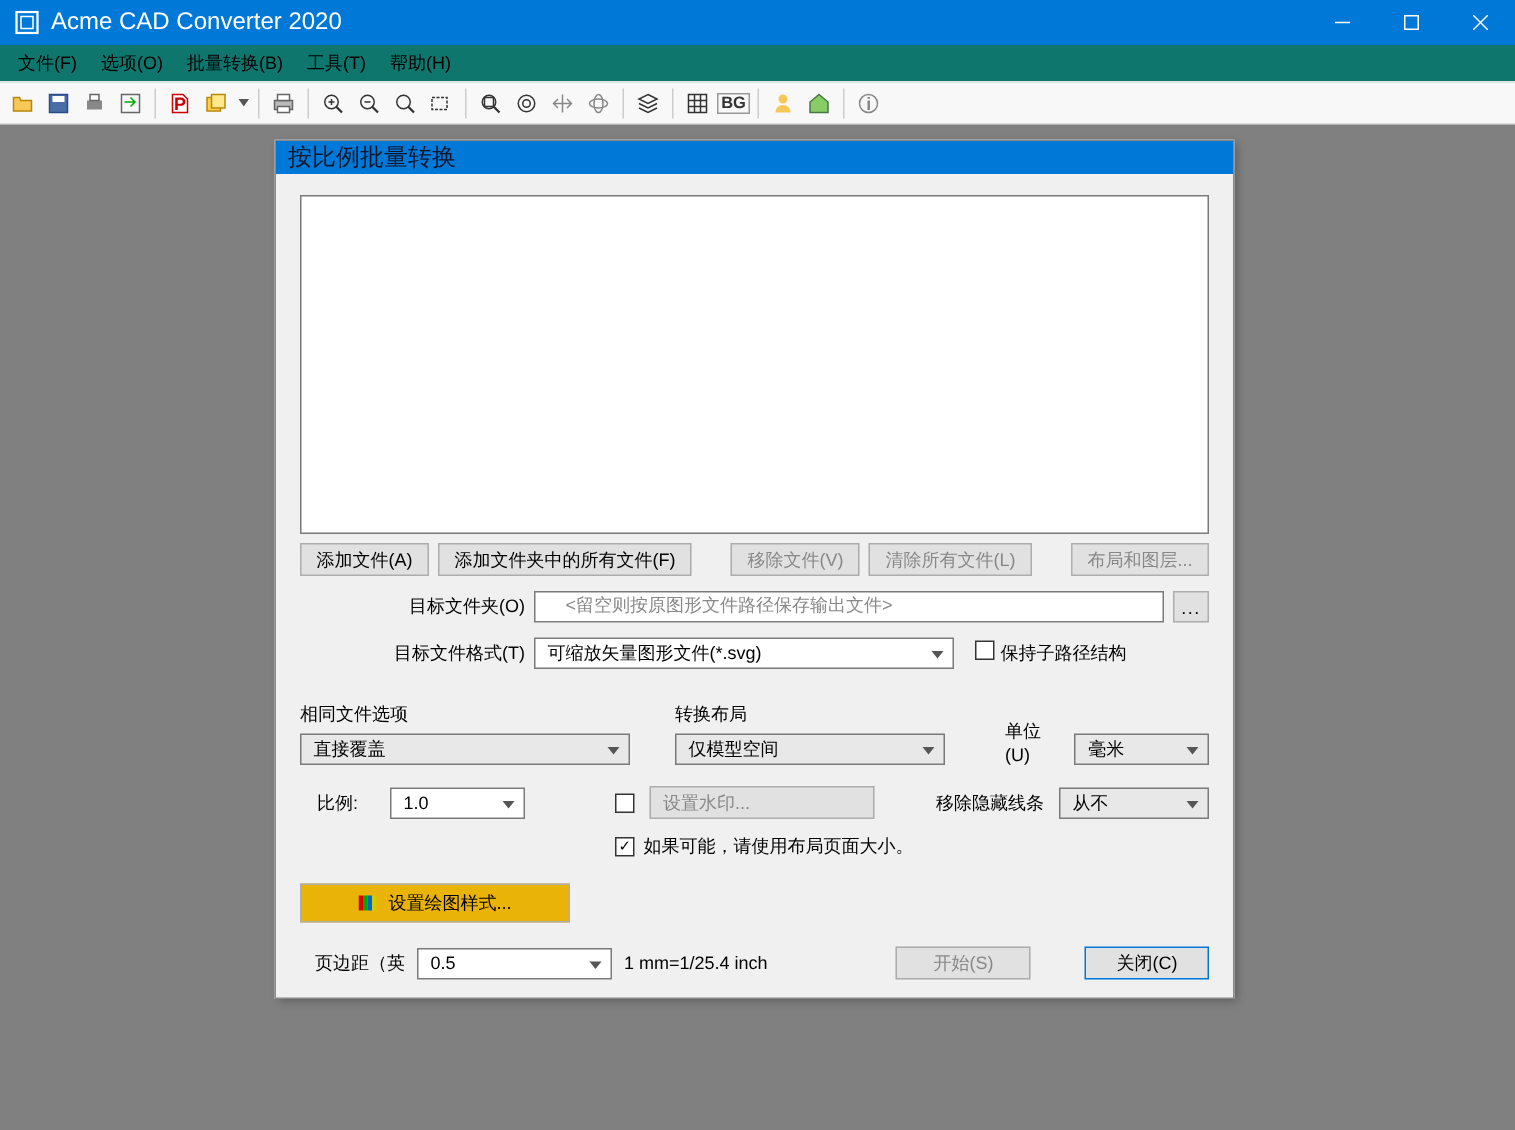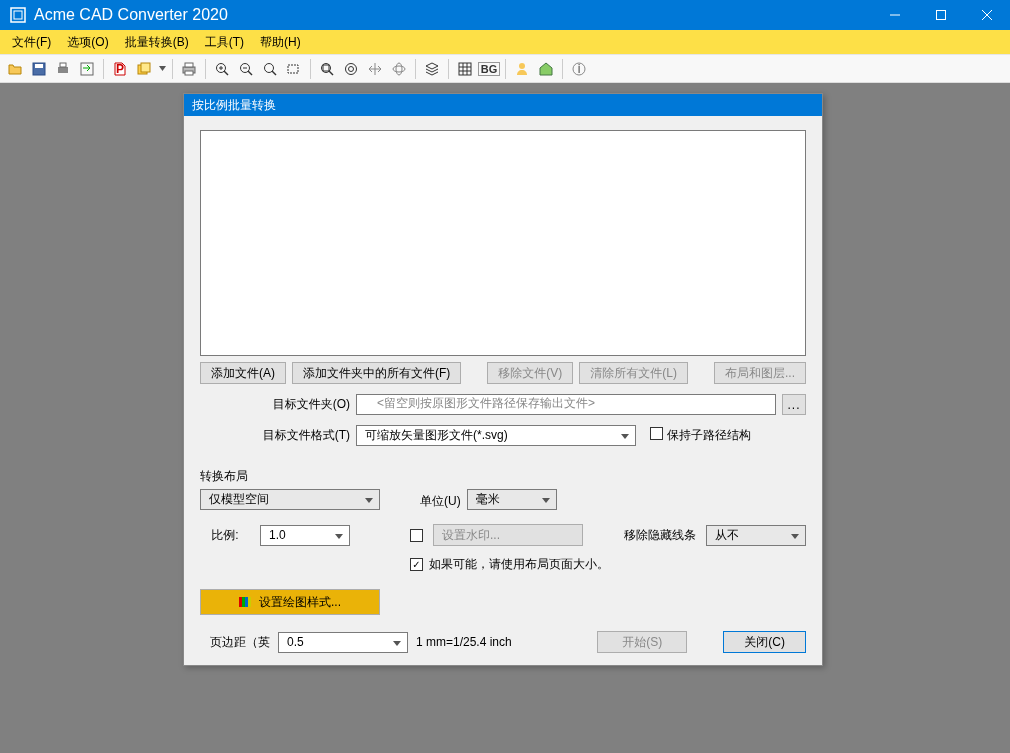--- a/index.html
+++ b/index.html
@@ -4,32 +4,32 @@
 <style>
 * { box-sizing: border-box; margin: 0; padding: 0; font-family: "Microsoft YaHei", "SimSun", Arial, sans-serif; font-size: 12px; }
 body { width: 1010px; height: 753px; overflow: hidden; background: #fff; }
 
 .titlebar { height: 30px; background: #0078d7; display: flex; align-items: center; color: #fff; }
 .titlebar .app-icon { width: 20px; height: 20px; margin: 0 6px 0 8px; display:flex; align-items:center; justify-content:center;}
 .titlebar .title { flex: 1; font-size: 16px; }
 .titlebar .win-controls { display: flex; height: 100%; }
 .titlebar .win-btn { width: 46px; display: flex; align-items: center; justify-content: center; color: #fff; }
 
-.menubar { height: 22px; background: #fde047; display: flex; align-items: center; padding: 12px 4px; border-bottom: 1px solid #e6e6e6; }
+.menubar { height: 22px; background: #0f766e; display: flex; align-items: center; padding: 12px 4px; border-bottom: 1px solid #e6e6e6; }
 .menubar .menu-item { padding: 2px 8px; }
 
 .toolbar { height: 28px; background: #f8f8f8; border-bottom: 1px solid #ddd; display: flex; align-items: center; padding: 0 4px; gap: 2px; }
 .toolbar .tool-btn { width: 22px; height: 22px; display: flex; align-items: center; justify-content: center; border: 1px solid transparent; }
 .toolbar .sep { width: 1px; height: 20px; background: #ccc; margin: 0 3px; }
 .toolbar .tool-text { font-size: 11px; font-weight: bold; color: #333; padding: 0 2px; border:1px solid #999; }
 
 .workspace { position: relative; width: 1010px; height: 673px; background: #808080; }
 
 .dialog { position: absolute; left: 183px; top: 10px; width: 640px; background: #f0f0f0; border: 1px solid #888; box-shadow: 2px 2px 6px rgba(0,0,0,0.25); }
-.dialog-title { height: 22px; background: #0078d7; color: #ffffff; display: flex; align-items: center; padding: 0 8px; font-size: 12px; }
+.dialog-title { height: 22px; background: #0078d7; color: #0f172a; display: flex; align-items: center; padding: 0 8px; font-size: 16px; }
 .dialog-body { padding: 14px 16px 12px 16px; }
 
 .file-list { width: 100%; height: 226px; background: #fff; border: 1px solid #7a7a7a; }
 
 .btn-row { display: flex; gap: 6px; margin-top: 6px; }
 .dlg-btn { height: 22px; padding: 0 10px; background: #e1e1e1; border: 1px solid #adadad; display: flex; align-items: center; justify-content: center; cursor: default; }
 .dlg-btn.disabled { color: #888; }
 .dlg-btn.primary { border: 1px solid #0078d7; padding:0 20px;}
 
 .form-row { display: flex; align-items: center; margin-top: 10px; gap: 6px; }
@@ -262,20 +262,26 @@
         <div class="select" style="width:280px">
             <span>可缩放矢量图形文件(*.svg)</span>
           </div>
         <div class="checkbox-wrap" style="margin-left:8px">
           <div class="checkbox"></div>
           <span>保持子路径结构</span>
         </div>
       </div>
 
       <div style="display:flex; gap:20px; margin-top:10px;">
+        <div style="flex:0 0 230px">
+          <div class="section-label">相同文件选项</div>
+          <div class="select combo" style="width:220px">
+              <span>直接覆盖</span>
+            </div>
+        </div>
         <div style="flex:0 0 200px">
           <div class="section-label">转换布局</div>
           <div class="select combo" style="width:180px">
               <span>仅模型空间</span>
             </div>
         </div>
         <div style="display:flex; align-items:flex-end; gap:6px; padding-bottom:0;">
           <span>单位(U)</span>
           <div class="select combo" style="width:90px">
               <span>毫米</span>

